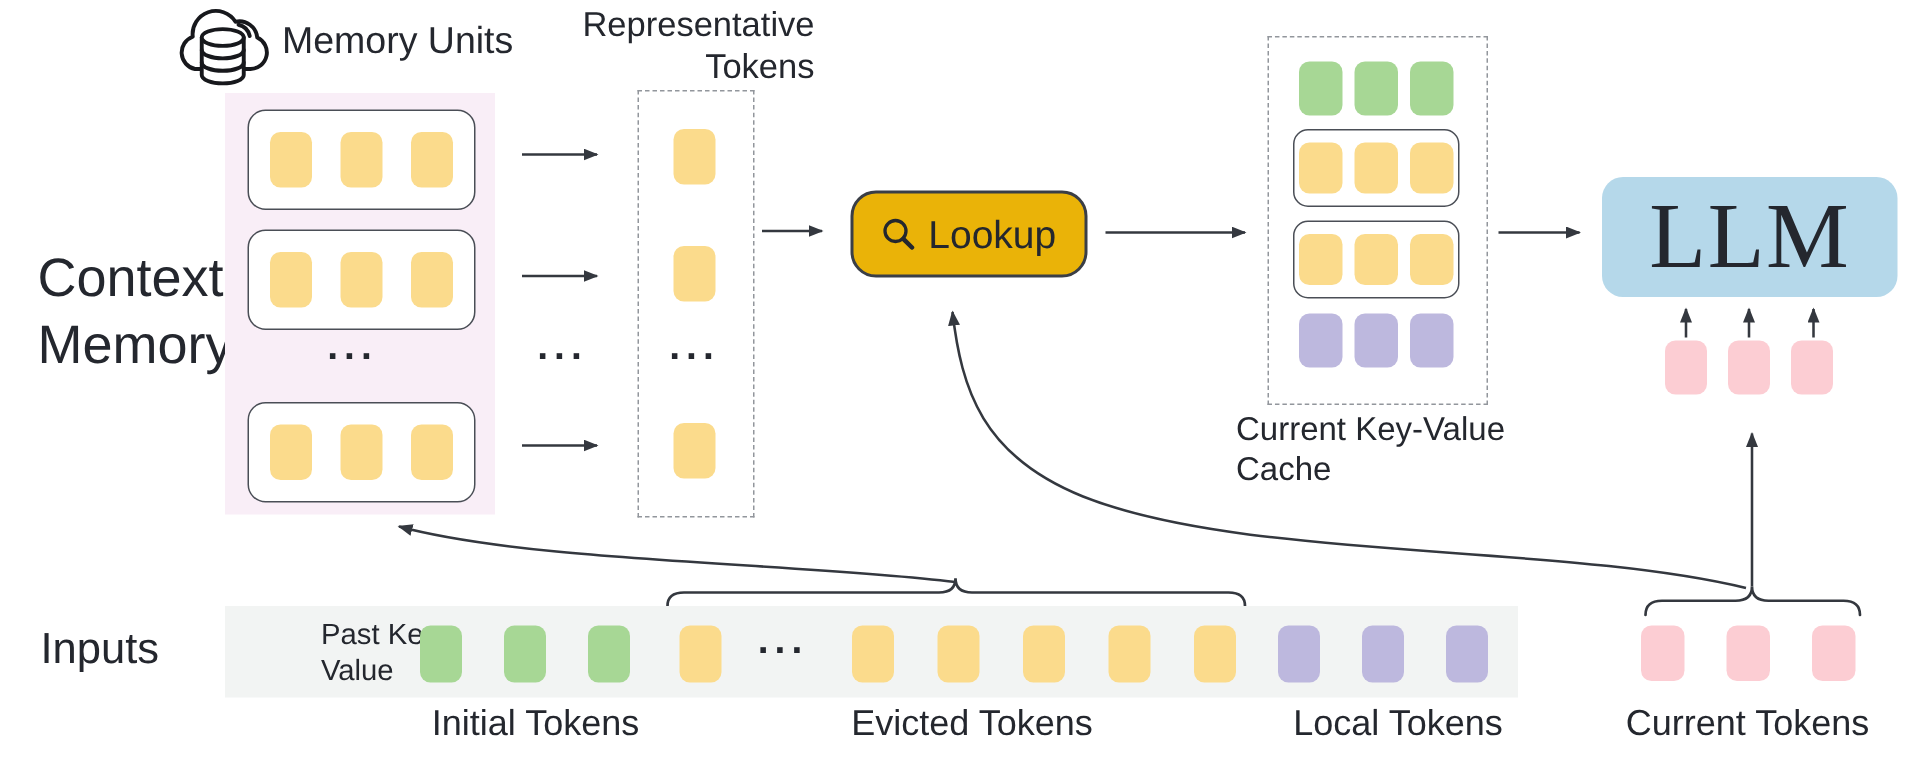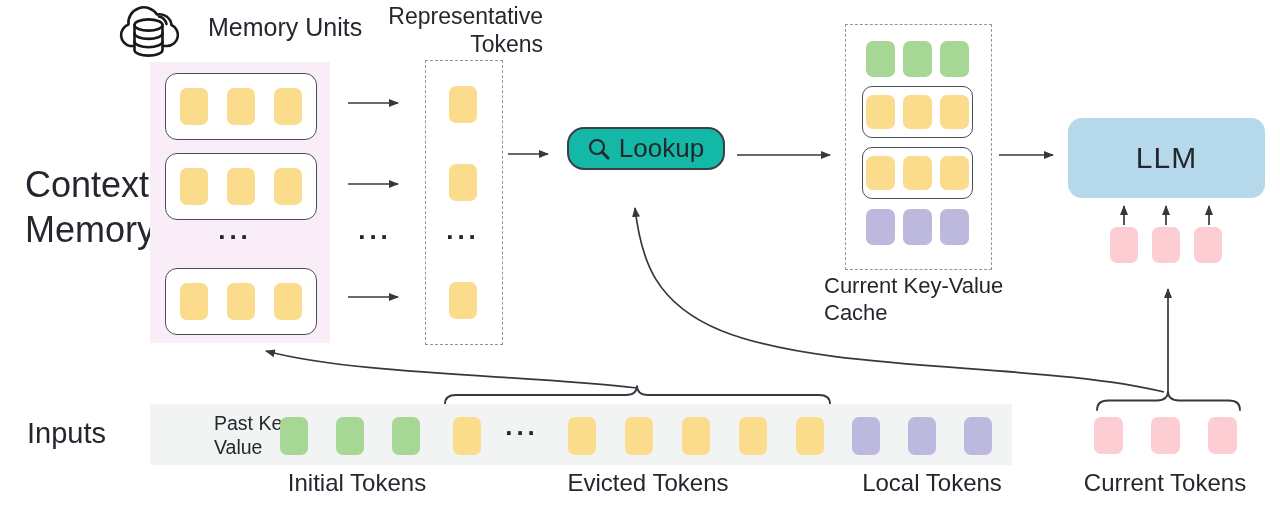--- a/index.html
+++ b/index.html
@@ -17,33 +17,33 @@
   .token.pink{background:var(--token-pink);}
   
   .memory-panel{left:150px;top:62px;width:180px;height:281px;background:var(--memory-bg);}
   .unit-row{left:165px;width:150px;height:65px;border:1.5px solid #4a4e56;border-radius:12px;
     background:#ffffff;display:flex;align-items:center;justify-content:center;gap:19px;}
   .dots{font-weight:700;font-size:26px;letter-spacing:4px;color:#24272e;text-align:center;width:50px;}
   
   .dashed-box{border:1.6px dashed #92969c;background:transparent;}
   .rep-col{left:449px;display:flex;flex-direction:column;gap:41px;}
   
-  .lookup-btn{left:567px;top:127px;width:158px;height:43px;border:2px solid #3a3e46;border-radius:17px;
-    background:#14b8a6;display:flex;align-items:center;justify-content:center;gap:9px;box-sizing:border-box;}
+  .lookup-btn{left:567px;top:127px;width:158px;height:58px;border:2px solid #3a3e46;border-radius:17px;
+    background:#eab308;display:flex;align-items:center;justify-content:center;gap:9px;box-sizing:border-box;}
   .lookup-btn .txt{font-size:26px;color:#24272e;}
   
   .cache-row{width:145px;display:flex;justify-content:center;gap:8px;}
   .cache-row .token{width:29px;height:36px;}
   .cache-boxed{left:862px;width:111px;height:52px;border:1.5px solid #4a4e56;border-radius:10px;background:#ffffff;
     display:flex;align-items:center;justify-content:center;gap:8px;box-sizing:border-box;}
   .cache-boxed .token{width:29px;height:34px;}
   
   .llm-box{left:1068px;top:118px;width:197px;height:80px;border-radius:14px;background:var(--llm-blue);
     display:flex;align-items:center;justify-content:center;}
-  .llm-box .txt{font-size:30px;font-weight:500;letter-spacing:1px;color:#24272e;}
+  .llm-box .txt{font-size:62px;font-weight:500;letter-spacing:1px;color:#24272e;font-family:Liberation Serif, serif;}
   .llm-in{left:1110px;top:227px;display:flex;gap:14px;}
   .llm-in .token{width:28px;height:36px;}
   
   .strip{left:150px;top:404px;width:862px;height:61px;background:var(--strip-bg);}
   .strip-group{top:417px;display:flex;}
   .strip-group .token{width:28px;height:38px;}
   .current-group{left:1094px;top:417px;display:flex;gap:28px;}
   .current-group .token{width:29px;height:37px;}
   .bottom-lbl{top:469px;font-size:24px;transform:translateX(-50%);white-space:nowrap;}
   svg.overlay{position:absolute;left:0;top:0;pointer-events:none;}
@@ -85,21 +85,21 @@
       <path d="M45,16.5 A10,10 0 0 1 52.5,24"></path>
     </g>
     <g stroke="#17181C" stroke-width="2.6" stroke-linecap="round">
       <path d="M20.5,25 V50 A14,5.6 0 0 0 48.5,50 V25" fill="#ffffff"></path>
       <ellipse cx="34.5" cy="25" rx="14" ry="5.6" fill="#ffffff"></ellipse>
       <path d="M20.5,33.3 A14,5.6 0 0 0 48.5,33.3" fill="none"></path>
       <path d="M20.5,41.6 A14,5.6 0 0 0 48.5,41.6" fill="none"></path>
     </g>
   </svg>
 
-  <div class="abs lbl" style="left:188px;top:13px;font-size:25px;margin-left:20px;">Memory Units</div>
+  <div class="abs lbl" style="left:188px;top:13px;font-size:25px;">Memory Units</div>
   <div class="abs lbl" style="left:385px;top:2px;width:158px;font-size:23px;line-height:1.23;text-align:right;">Representative Tokens</div>
   <div class="abs lbl" style="left:25px;top:162px;width:128px;font-size:36px;line-height:1.25;">Context Memory</div>
 
   <div class="abs memory-panel"></div>
   <div class="abs unit-row" style="top:73px;">
       <span class="token yellow"></span>
       <span class="token yellow"></span>
       <span class="token yellow"></span>
     </div>
   <div class="abs unit-row" style="top:153px;">

